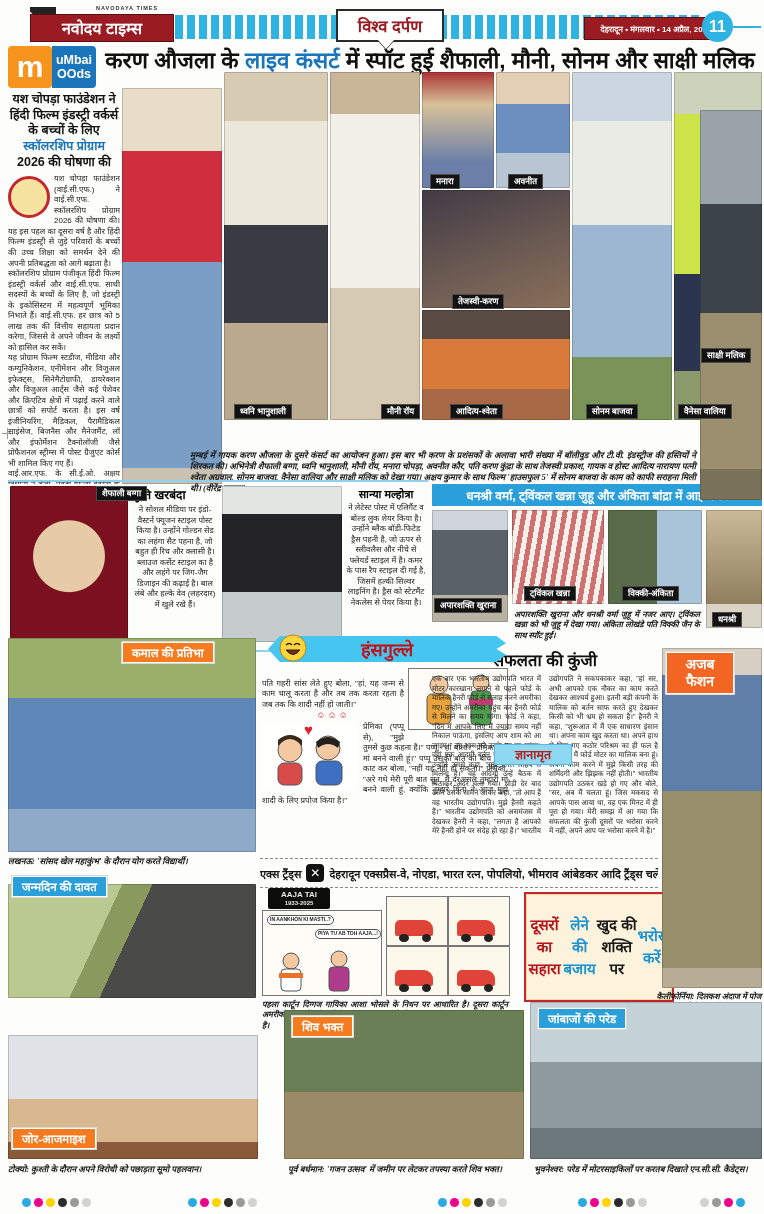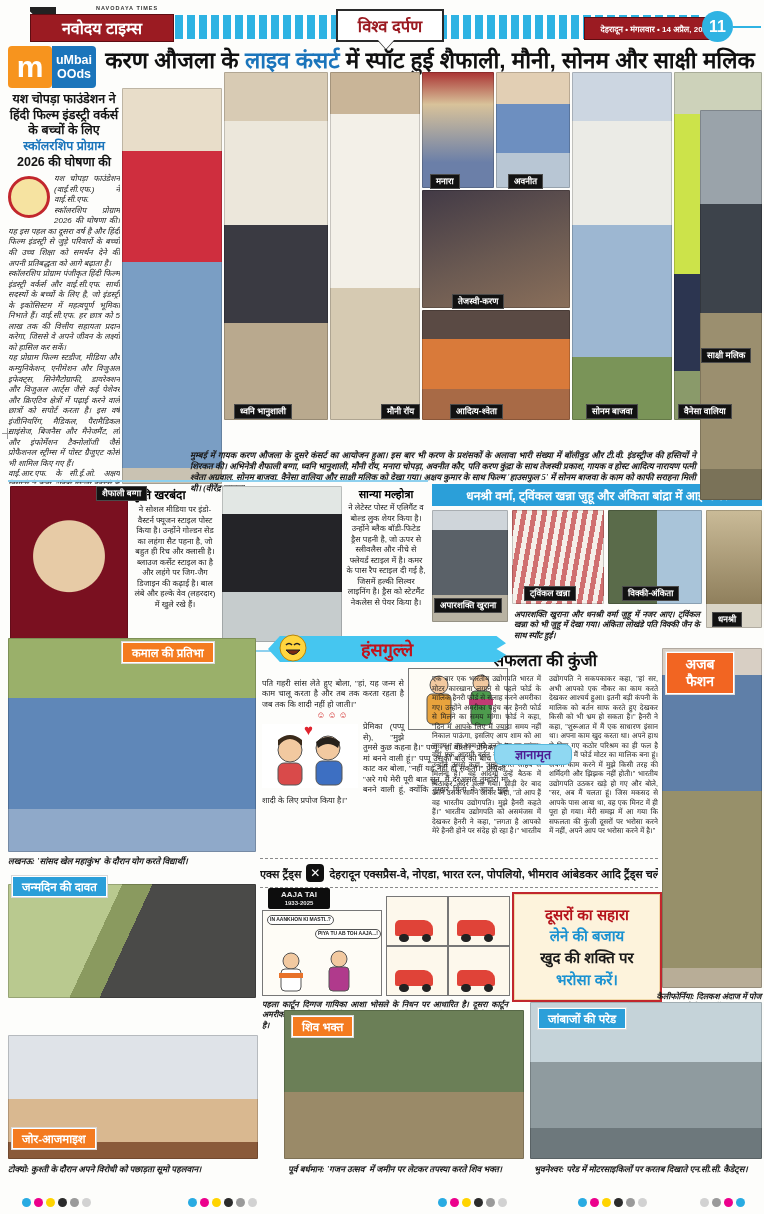--- a/index.html
+++ b/index.html
@@ -42,32 +42,32 @@
               align-items:center;justify-content:center;}
   .mainhead{position:absolute;left:100px;top:44px;width:660px;height:30px;font-size:22.5px;font-weight:bold;
             color:#101010;text-align:center;white-space:nowrap;}
   .mainhead .hl{color:#1b75bb;}
   
   .lefthead{font-size:12.5px;font-weight:bold;line-height:1.25;text-align:center;color:#141414;}
   .lefthead .hl{color:#1b75bb;}
   .seal{float:left;width:42px;height:42px;border-radius:50%;background:#f6e3a1;border:3px solid #c2272d;
         margin:2px 4px 2px 0;box-sizing:border-box;}
   
-  .quotebox{position:absolute;left:512px;top:892px;width:146px;height:106px;background:#fdf3dc;border:2px solid #c1272d;
-            box-shadow:0 0 0 1px #f0d9a8 inset;display:flex;flex-direction:column;align-items:center;justify-content:center;
+  .quotebox{position:absolute;left:524px;top:892px;width:146px;height:106px;background:#fdf3dc;border:2px solid #c1272d;
+            box-shadow:0 0 0 1px #f0d9a8 inset;display:flex;flex-direction:row;align-items:center;justify-content:center;
             font-weight:bold;font-size:15px;line-height:1.45;text-align:center;}
   .q1{color:#b5121b;} .q2{color:#1b92d1;} .q3{color:#1a1a1a;} .q4{color:#1b92d1;}
   
   .ribbon{position:absolute;left:268px;top:636px;width:238px;height:26px;background:#45c6f0;
           clip-path:polygon(0 50%,5% 0,96% 0,100% 28%,96% 50%,100% 72%,96% 100%,5% 100%);
           display:flex;align-items:center;justify-content:center;color:#c1121b;font-weight:bold;font-size:18px;z-index:5;}
   .smiley{position:absolute;left:278px;top:633px;width:30px;height:30px;z-index:6;}
-  .gyan{position:absolute;left:494px;top:744px;width:76px;height:19px;background:#8fd8f2;color:#4c1d95;
+  .gyan{position:absolute;left:494px;top:744px;width:76px;height:19px;background:#8fd8f2;color:#b91c1c;
         font-weight:bold;font-size:12.5px;display:flex;align-items:center;justify-content:center;
-        border-radius:7px;border:1px solid #57b9dd;z-index:5;}
+        border-radius:0;border:1px solid #57b9dd;z-index:5;}
   .safhead{font-size:16.5px;font-weight:bold;color:#101010;}
   .xbar{position:absolute;left:260px;top:858px;width:398px;height:28px;border-top:1.5px dashed #8a8a8a;
         border-bottom:1.5px dashed #8a8a8a;display:flex;align-items:center;gap:5px;font-weight:bold;
         font-size:11px;color:#151515;white-space:nowrap;overflow:hidden;}
   .xicon{width:18px;height:18px;background:#101010;border-radius:4px;color:#fff;font-size:12px;font-weight:bold;
          display:inline-flex;align-items:center;justify-content:center;flex:0 0 auto;}
   .ajabbox{position:absolute;left:666px;top:652px;width:66px;height:40px;background:#f26522;color:#fff;
            font-weight:bold;font-size:14px;line-height:1.2;display:flex;flex-direction:column;align-items:center;
            justify-content:center;border:1.5px solid #fff;box-shadow:0 0 0 1px #ddd;z-index:6;}
   .ashabox{position:absolute;left:268px;top:888px;width:62px;height:21px;background:#0d0d0d;color:#e8e8e8;
@@ -113,21 +113,21 @@
     <span>OOds</span>
   </div>
   <div class="mainhead">
     <span>करण औजला के </span><span class="hl">लाइव कंसर्ट</span><span> में स्पॉट हुई शैफाली, मौनी, सोनम और साक्षी मलिक</span>
   </div>
 
   <div class="abs" style="left:8px;top:92px;width:112px;height:392px;overflow:hidden;">
     <div class="lefthead">
       <span>यश चोपड़ा फाउंडेशन ने हिंदी फिल्म इंडस्ट्री वर्कर्स के बच्चों के लिए </span><span class="hl">स्कॉलरशिप प्रोग्राम</span><span> 2026 की घोषणा की</span>
     </div>
-    <div class="body-sm" style="margin-top:4px;font-style:italic;">
+    <div class="body-sm" style="margin-top:4px;">
       <span class="seal"></span>
       <span>यश चोपड़ा फाउंडेशन (वाई.सी.एफ.) ने वाई.सी.एफ. स्कॉलरशिप प्रोग्राम 2026 की घोषणा की। यह इस पहल का दूसरा वर्ष है और हिंदी फिल्म इंडस्ट्री से जुड़े परिवारों के बच्चों की उच्च शिक्षा को समर्थन देने की अपनी प्रतिबद्धता को आगे बढ़ाता है।</span><br>
       <span>स्कॉलरशिप प्रोग्राम पंजीकृत हिंदी फिल्म इंडस्ट्री वर्कर्स और वाई.सी.एफ. साथी सदस्यों के बच्चों के लिए है, जो इंडस्ट्री के इकोसिस्टम में महत्वपूर्ण भूमिका निभाते हैं। वाई.सी.एफ. हर छात्र को 5 लाख तक की वित्तीय सहायता प्रदान करेगा, जिससे वे अपने जीवन के लक्ष्यों को हासिल कर सकें।</span><br>
       <span>यह प्रोग्राम फिल्म स्टडीज, मीडिया और कम्युनिकेशन, एनीमेशन और विजुअल इफेक्ट्स, सिनेमैटोग्राफी, डायरेक्शन और विजुअल आर्ट्स जैसे कई पेशेवर और क्रिएटिव क्षेत्रों में पढ़ाई करने वाले छात्रों को सपोर्ट करता है। इस वर्ष इंजीनियरिंग, मैडिकल, पैरामैडिकल साइंसेज, बिजनैस और मैनेजमैंट, लॉ और इंफोर्मेशन टैक्नोलॉजी जैसे प्रोफैशनल स्ट्रीम्स में पोस्ट ग्रैजुएट कोर्स भी शामिल किए गए हैं।</span><br>
       <span>वाई.आर.एफ. के सी.ई.ओ. अक्षय विधानी ने कहा, "हिंदी फिल्म इंडस्ट्री के परिवारों के बच्चों को बड़े सपने देखने और शिक्षा के माध्यम से एक स्थायी भविष्य बनाने के लिए सशक्त बना रहे हैं। इस वर्ष का विस्तार हमारे उस संकल्प को दर्शाता है जिसमें हम फिल्म इंडस्ट्री के 60 प्रतिशत परिवारों की मदद करना चाहते हैं, जो शिक्षा के खर्च को लेकर चुनौतियों का सामना कर रहे हैं, जैसा कि वाई.सी.एफ. साथी सर्वे में सामने आया है।"</span>
     </div>
   </div>
 
   <div class="photo" style="left:122px;top:88px;width:100px;height:396px;background:linear-gradient(180deg,#e8ddc9 0 16%,#cf2e3e 16% 44%,#7a9ec4 44% 96%,#c9c2b2 96%);"></div>
   <div class="photo" style="left:224px;top:72px;width:104px;height:348px;background:linear-gradient(180deg,#d8cbb4 0 14%,#ece7db 14% 44%,#3a3a42 44% 72%,#b9a98e 72%);"></div>

